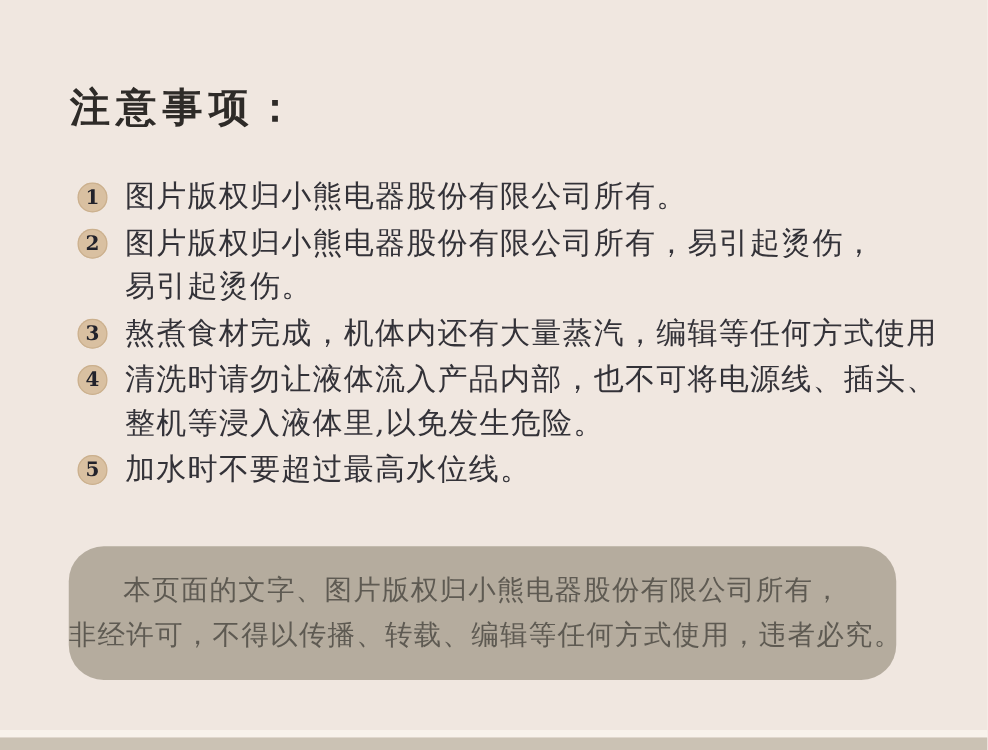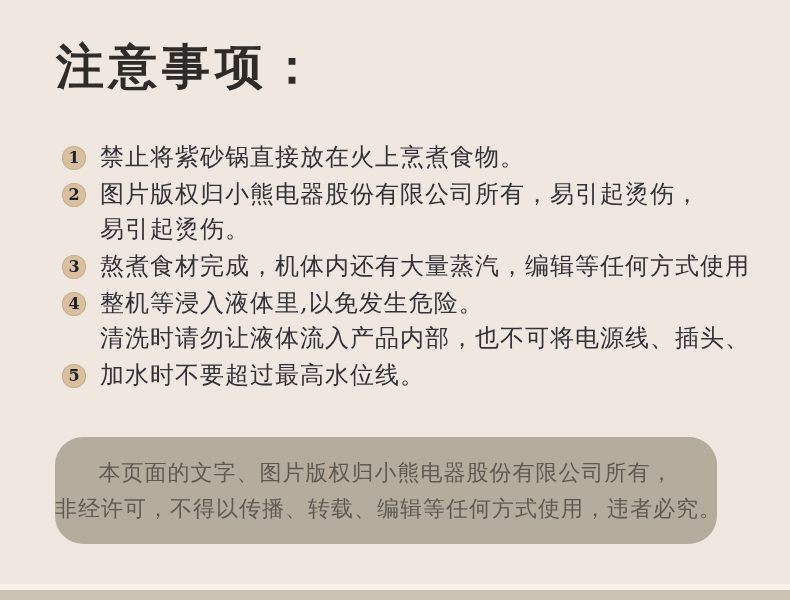--- a/index.html
+++ b/index.html
@@ -7,22 +7,22 @@
     position: relative;
     width: 790px;
     height: 600px;
     background: #f0e7e0;
     overflow: hidden;
     font-family: "DejaVu Serif", serif;
   }
   .page-title {
     position: absolute;
     left: 56px;
-    top: 36px;
-    font-size: 48px;
+    top: 56px;
+    font-size: 32px;
     font-weight: bold;
     color: #2e2b28;
     letter-spacing: 5px;
     line-height: 60px;
   }
   .notice-list {
     position: absolute;
     left: 62px;
     top: 140px;
     width: 668px;
@@ -97,41 +97,41 @@
 <body>
 
 <div class="page">
 
   <div class="page-title">注意事项：</div>
 
   <div class="notice-list">
       <div class="notice-item">
         <span class="badge">1</span>
         <div class="item-text">
-          <div class="item-line">禁止将紫砂锅直接放在火上烹煮食物。</div>
+          <div class="item-line">图片版权归小熊电器股份有限公司所有。</div>
         </div>
       </div>
       <div class="notice-item">
         <span class="badge">2</span>
         <div class="item-text">
           <div class="item-line">图片版权归小熊电器股份有限公司所有，易引起烫伤，</div>
           <div class="item-line">易引起烫伤。</div>
         </div>
       </div>
       <div class="notice-item">
         <span class="badge">3</span>
         <div class="item-text">
           <div class="item-line">熬煮食材完成，机体内还有大量蒸汽，编辑等任何方式使用</div>
         </div>
       </div>
       <div class="notice-item">
         <span class="badge">4</span>
         <div class="item-text">
+          <div class="item-line">清洗时请勿让液体流入产品内部，也不可将电源线、插头、</div>
           <div class="item-line">整机等浸入液体里,以免发生危险。</div>
-          <div class="item-line">清洗时请勿让液体流入产品内部，也不可将电源线、插头、</div>
         </div>
       </div>
       <div class="notice-item">
         <span class="badge">5</span>
         <div class="item-text">
           <div class="item-line">加水时不要超过最高水位线。</div>
         </div>
       </div>
     </div>
 

